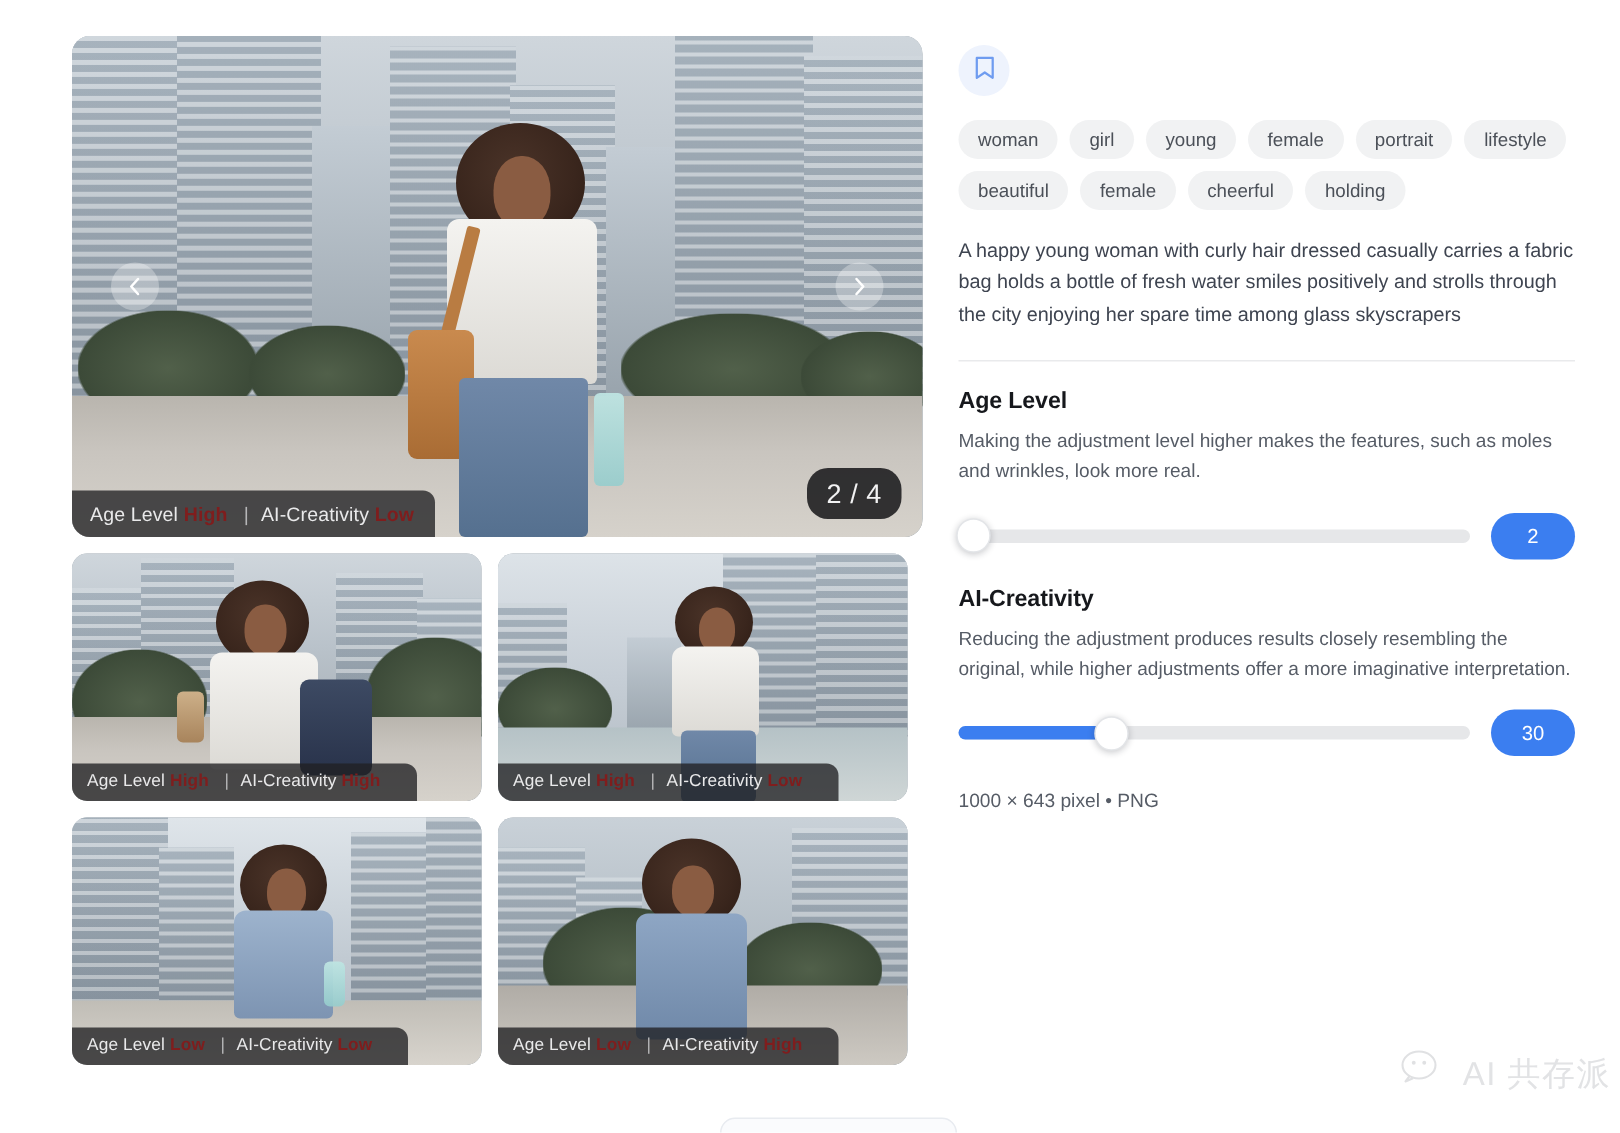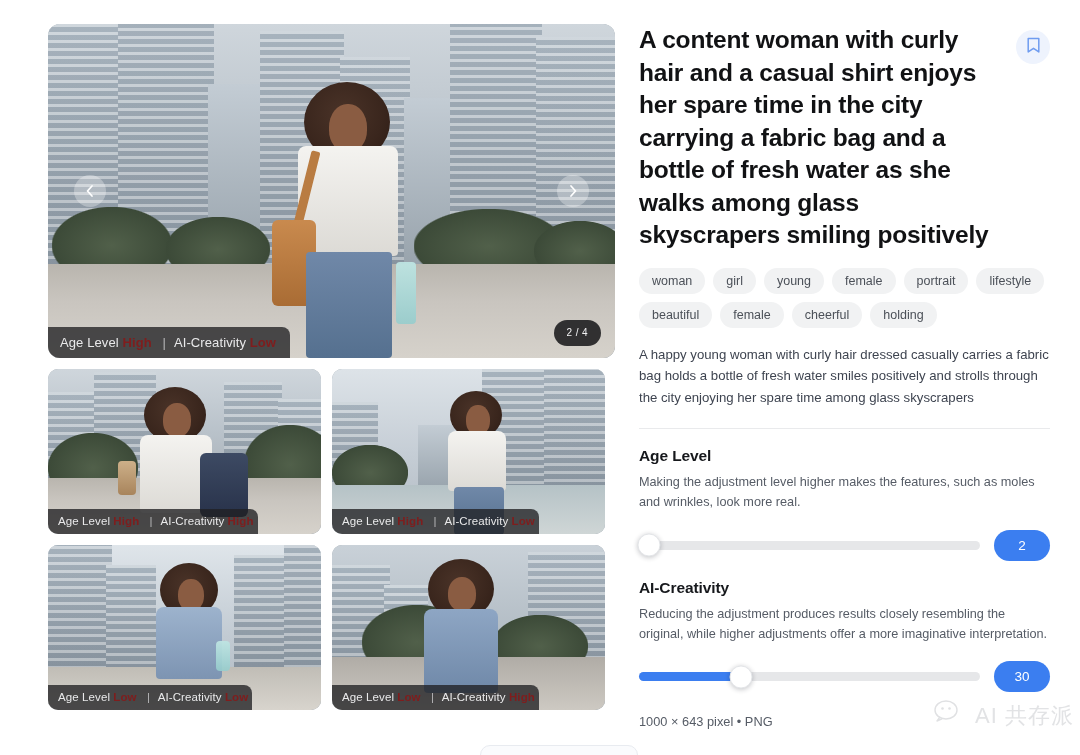--- a/index.html
+++ b/index.html
@@ -77,31 +77,31 @@
     white-space: nowrap;
     letter-spacing: .1px;
   }
   .img-label b { color: #7f1d1d; font-weight: 700; }
   .img-label .sep { color: #b6b6b8; margin: 0 5px 0 7px; }
 
   .counter {
     position: absolute; right: 14px; bottom: 12px;
     background: rgba(22,22,24,0.86);
     color: #f2f2f3;
-    font-size: 10px; line-height: 1;
+    font-size: 18px; line-height: 1;
     padding: 8px 13px; border-radius: 14px;
     letter-spacing: .4px;
   }
 
   .thumbs { display: grid; grid-template-columns: 1fr 1fr; gap: 11px; margin-top: 11px; }
   .thumb {
     position: relative; height: 165px; border-radius: 10px; overflow: hidden; cursor: pointer;
     background: #9aa4ac;
   }
-  .thumb .img-label { font-size: 11.5px; padding: 7px 4px 7px 10px; }
+  .thumb .img-label { font-size: 11.5px; padding: 7px 24px 7px 10px; }
 
   
   .panel { width: 465px; padding: 24px 30px 0 24px; position: relative; }
 
   .title-row { display: flex; align-items: flex-start; gap: 12px; }
   .title {
     font-size: 24.5px; font-weight: 700; line-height: 1.33;
     color: #111214; letter-spacing: -.2px; flex: 1;
   }
   .bookmark-btn {
@@ -316,21 +316,20 @@
           <b>High</b>
         </div>
       </div>
 
     </div>
   </div>
 
   <div class="panel">
 
     <div class="title-row">
-      <h1 class="title">A content woman with curly hair and a casual shirt enjoys her spare time in the city carrying a fabric bag and a bottle of fresh water as she walks among glass skyscrapers smiling positively</h1>
       <button class="bookmark-btn">
         <span>
           <svg width="15" height="17" viewBox="0 0 15 17" fill="none">
             <path d="M2.2 1.6h10.6v13.3l-5.3-3.6-5.3 3.6V1.6z" stroke="#6f9cf0" stroke-width="1.5" stroke-linejoin="round" fill="none"></path>
           </svg>
         </span>
       </button>
     </div>
 
     <div class="tags">

